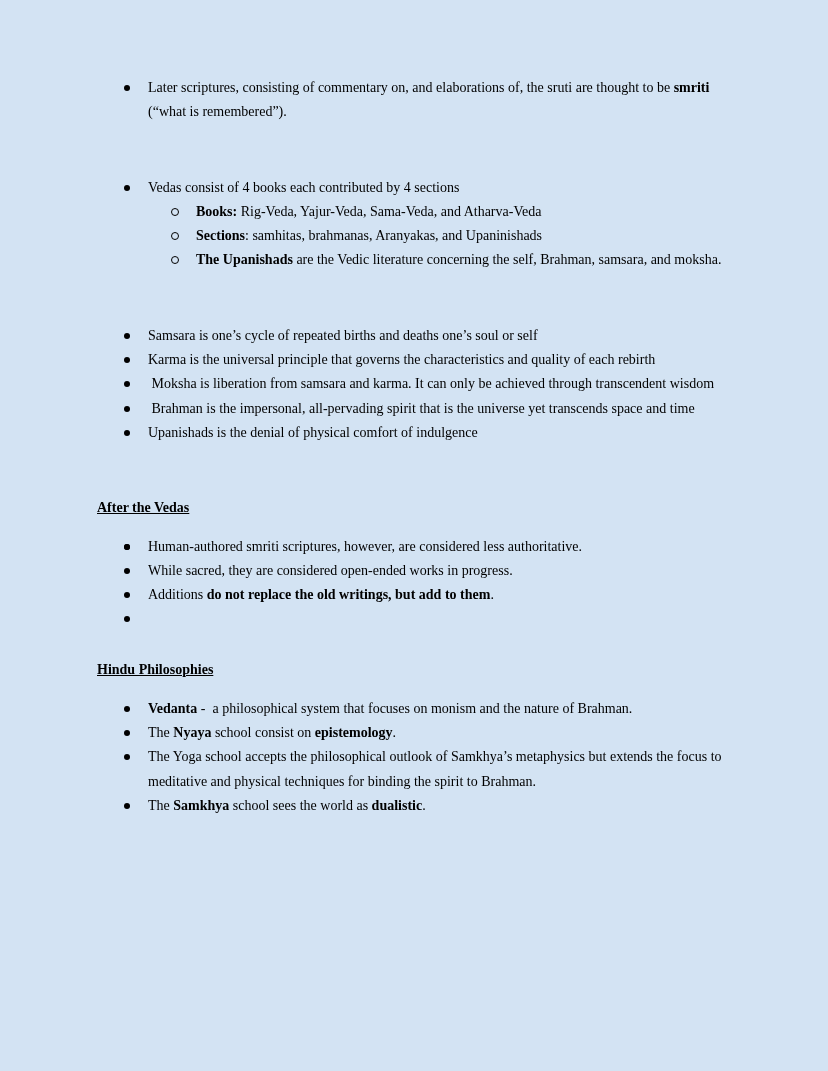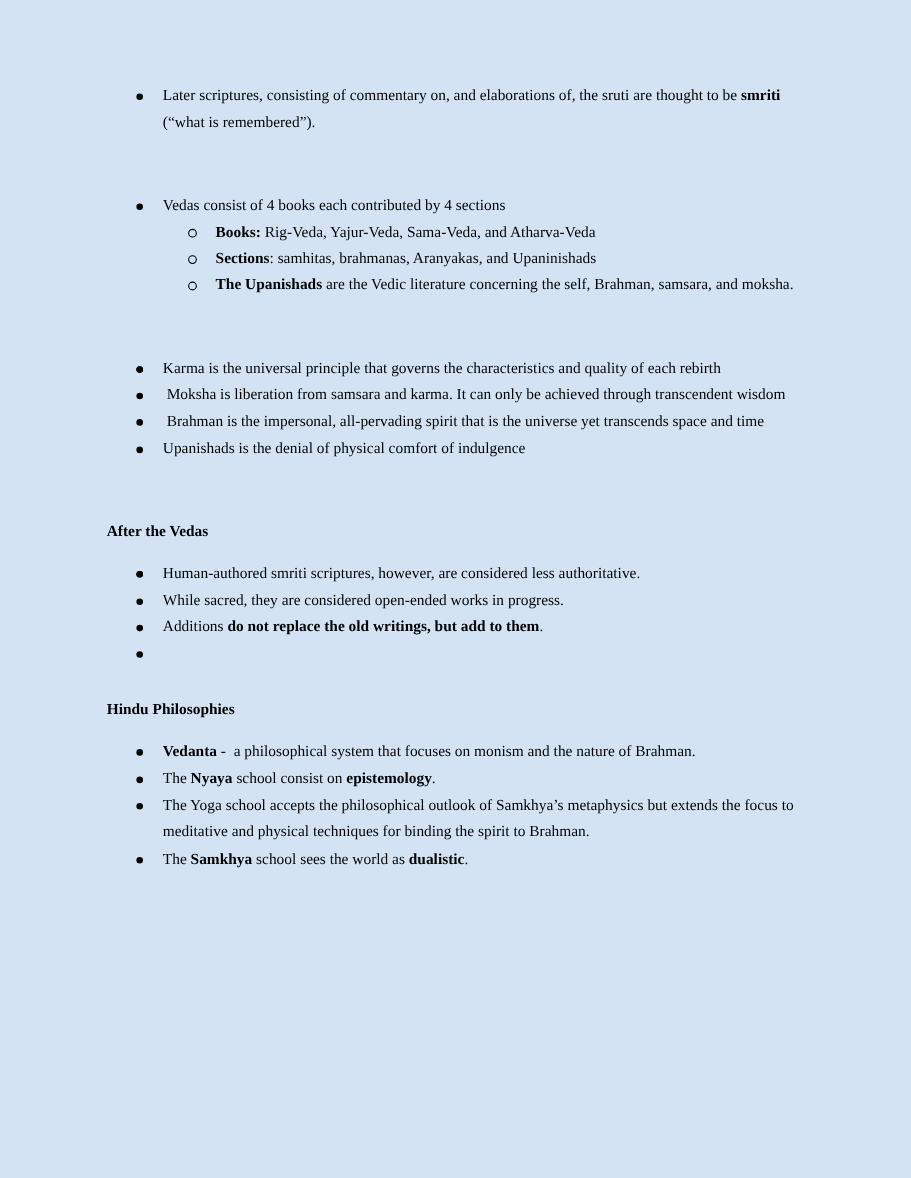--- a/index.html
+++ b/index.html
@@ -19,20 +19,21 @@
     height: 1071px;
     padding: 76px 97px 0 97px;
     border-radius: 11px;
   }
   .list-block { margin-bottom: 51px; }
   .list-block:last-child { margin-bottom: 0; }
   .heading {
     font-weight: bold;
     line-height: 24.3px;
     margin-bottom: 14px;
+    text-decoration: underline;
   }
   .li {
     position: relative;
     line-height: 24.3px;
   }
   .li.level-1 { padding-left: 51px; }
   .li.level-2 { padding-left: 99px; }
   .bullet {
     position: absolute;
     border-radius: 50%;
@@ -60,21 +61,21 @@
       <div class="list-block">
         <div class="li level-1"><span class="bullet"></span><span class="li-text"><span>Later scriptures, consisting of commentary on, and elaborations of, the sruti are thought to be </span><span class="bold">smriti</span><span> (“what is remembered”).</span></span></div>
       </div>
       <div class="list-block">
         <div class="li level-1"><span class="bullet"></span><span class="li-text"><span>Vedas consist of 4 books each contributed by 4 sections</span></span></div>
         <div class="li level-2"><span class="bullet"></span><span class="li-text"><span class="bold">Books:</span><span> Rig-Veda, Yajur-Veda, Sama-Veda, and Atharva-Veda</span></span></div>
         <div class="li level-2"><span class="bullet"></span><span class="li-text"><span class="bold">Sections</span><span>: samhitas, brahmanas, Aranyakas, and Upaninishads</span></span></div>
         <div class="li level-2"><span class="bullet"></span><span class="li-text"><span class="bold">The Upanishads</span><span> are the Vedic literature concerning the self, Brahman, samsara, and moksha.</span></span></div>
       </div>
       <div class="list-block">
-        <div class="li level-1"><span class="bullet"></span></div>
+        <div class="li level-1"><span class="bullet"></span><span class="li-text"><span>Samsara is one’s cycle of repeated births and deaths one’s soul or self</span></span></div>
         <div class="li level-1"><span class="bullet"></span><span class="li-text"><span>Karma is the universal principle that governs the characteristics and quality of each rebirth</span></span></div>
         <div class="li level-1"><span class="bullet"></span><span class="li-text"><span> Moksha is liberation from samsara and karma. It can only be achieved through transcendent wisdom</span></span></div>
         <div class="li level-1"><span class="bullet"></span><span class="li-text"><span> Brahman is the impersonal, all-pervading spirit that is the universe yet transcends space and time</span></span></div>
         <div class="li level-1"><span class="bullet"></span><span class="li-text"><span>Upanishads is the denial of physical comfort of indulgence</span></span></div>
       </div>
       <div class="heading">After the Vedas</div>
       <div class="list-block">
         <div class="li level-1"><span class="bullet"></span></div>
         <div class="li level-1"><span class="bullet"></span><span class="li-text"><span>Human-authored smriti scriptures, however, are considered less authoritative.</span></span></div>
         <div class="li level-1"><span class="bullet"></span><span class="li-text"><span>While sacred, they are considered open-ended works in progress.</span></span></div>

